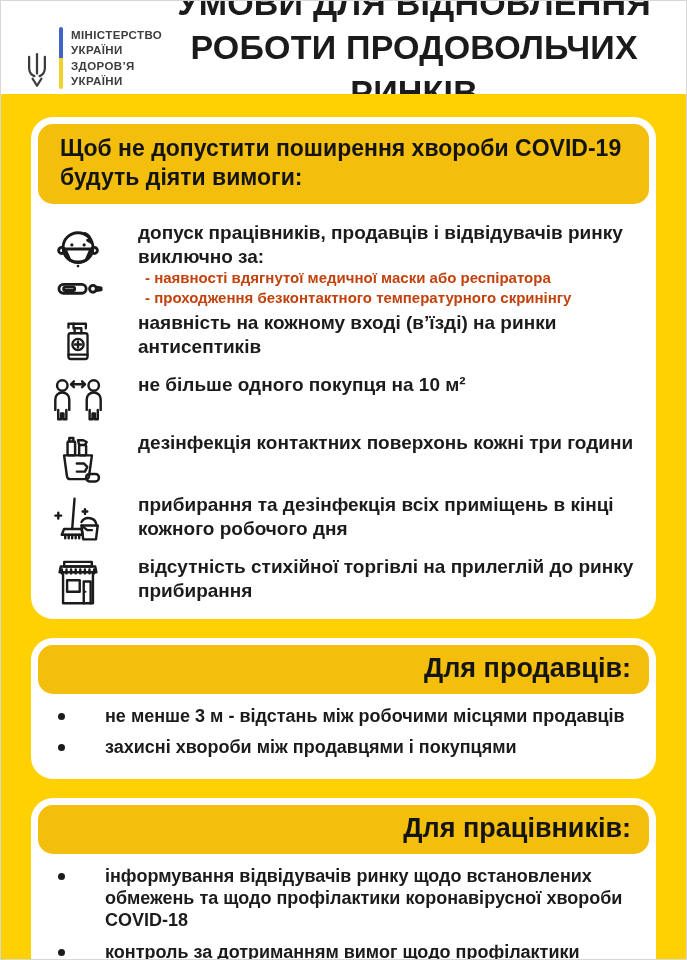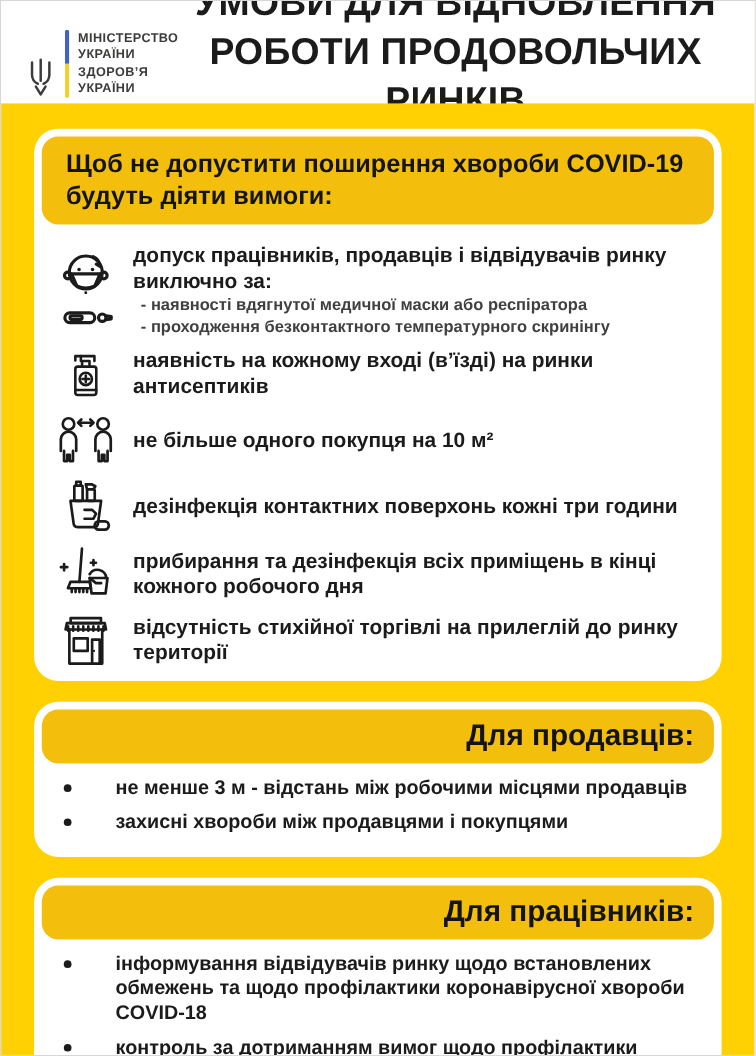--- a/index.html
+++ b/index.html
@@ -41,25 +41,25 @@
   .panel { background: #ffffff; border-radius: 22px; }
   .gold-box {
     background: #f3bf0c; border-radius: 15px; margin: 7px;
     color: #141414; font-weight: 800;
   }
   .req-heading { padding: 10px 18px 12px 22px; font-size: 23px; line-height: 1.26; }
   .band-heading { padding: 7px 18px 9px 22px; font-size: 27px; line-height: 1.2; text-align: right; }
 
   
   .items { padding: 6px 14px 10px 4px; }
-  .item { display: flex; align-items: center; gap: 0; margin-top: 4px; }
+  .item { display: flex; gap: 17px; margin-top: 4px; }
   .item .ic { flex: 0 0 86px; width: 86px; display: flex; justify-content: center; align-items: center; }
   .item-body { flex: 1; }
   .item-text { font-size: 19px; font-weight: 700; line-height: 1.25; color: #1b1b1b; }
-  .subitem { font-size: 15px; font-weight: 700; line-height: 1.3; color: #404040; margin-left: 7px; }
+  .subitem { font-size: 15px; font-weight: 700; line-height: 1.3; color: #c2410c; margin-left: 7px; }
 
   
   .bullets { list-style: none; padding: 4px 26px 12px 0; }
   .bullets li {
     position: relative; padding-left: 74px; margin-bottom: 9px;
     font-size: 18px; font-weight: 700; line-height: 1.24; color: #1b1b1b;
   }
   .bullets li::before {
     content: ""; position: absolute; left: 27px; top: 8px;
     width: 7px; height: 7px; border-radius: 50%; background: #1b1b1b;
@@ -207,21 +207,21 @@
               <path d="M26 12 h48 v8 h-48 z"></path>
               <path d="M20 20 h60 l2 10 h-64 z"></path>
               <path d="M22 25 v7 M30 25 v7 M38 25 v7 M46 25 v7 M54 25 v7 M62 25 v7 M70 25 v7 M78 25 v7"></path>
               <path d="M24 30 v54 h52 v-54"></path>
               <rect x="31" y="44" width="22" height="20"></rect>
               <path d="M60 84 v-38 h12 v38"></path>
               <circle class="fill" cx="63" cy="64" r="1.8"></circle>
             </svg>
           </span>
           <div class="item-body">
-            <div class="item-text">відсутність стихійної торгівлі на прилеглій до ринку території</div>
+            <div class="item-text">відсутність стихійної торгівлі на прилеглій до ринку прибирання</div>
           </div>
         </div>
 
       </div>
     </section>
 
     <section class="panel">
       <div class="gold-box band-heading">Для продавців:</div>
       <ul class="bullets">
         <li>не менше 3 м - відстань між робочими місцями продавців</li>

